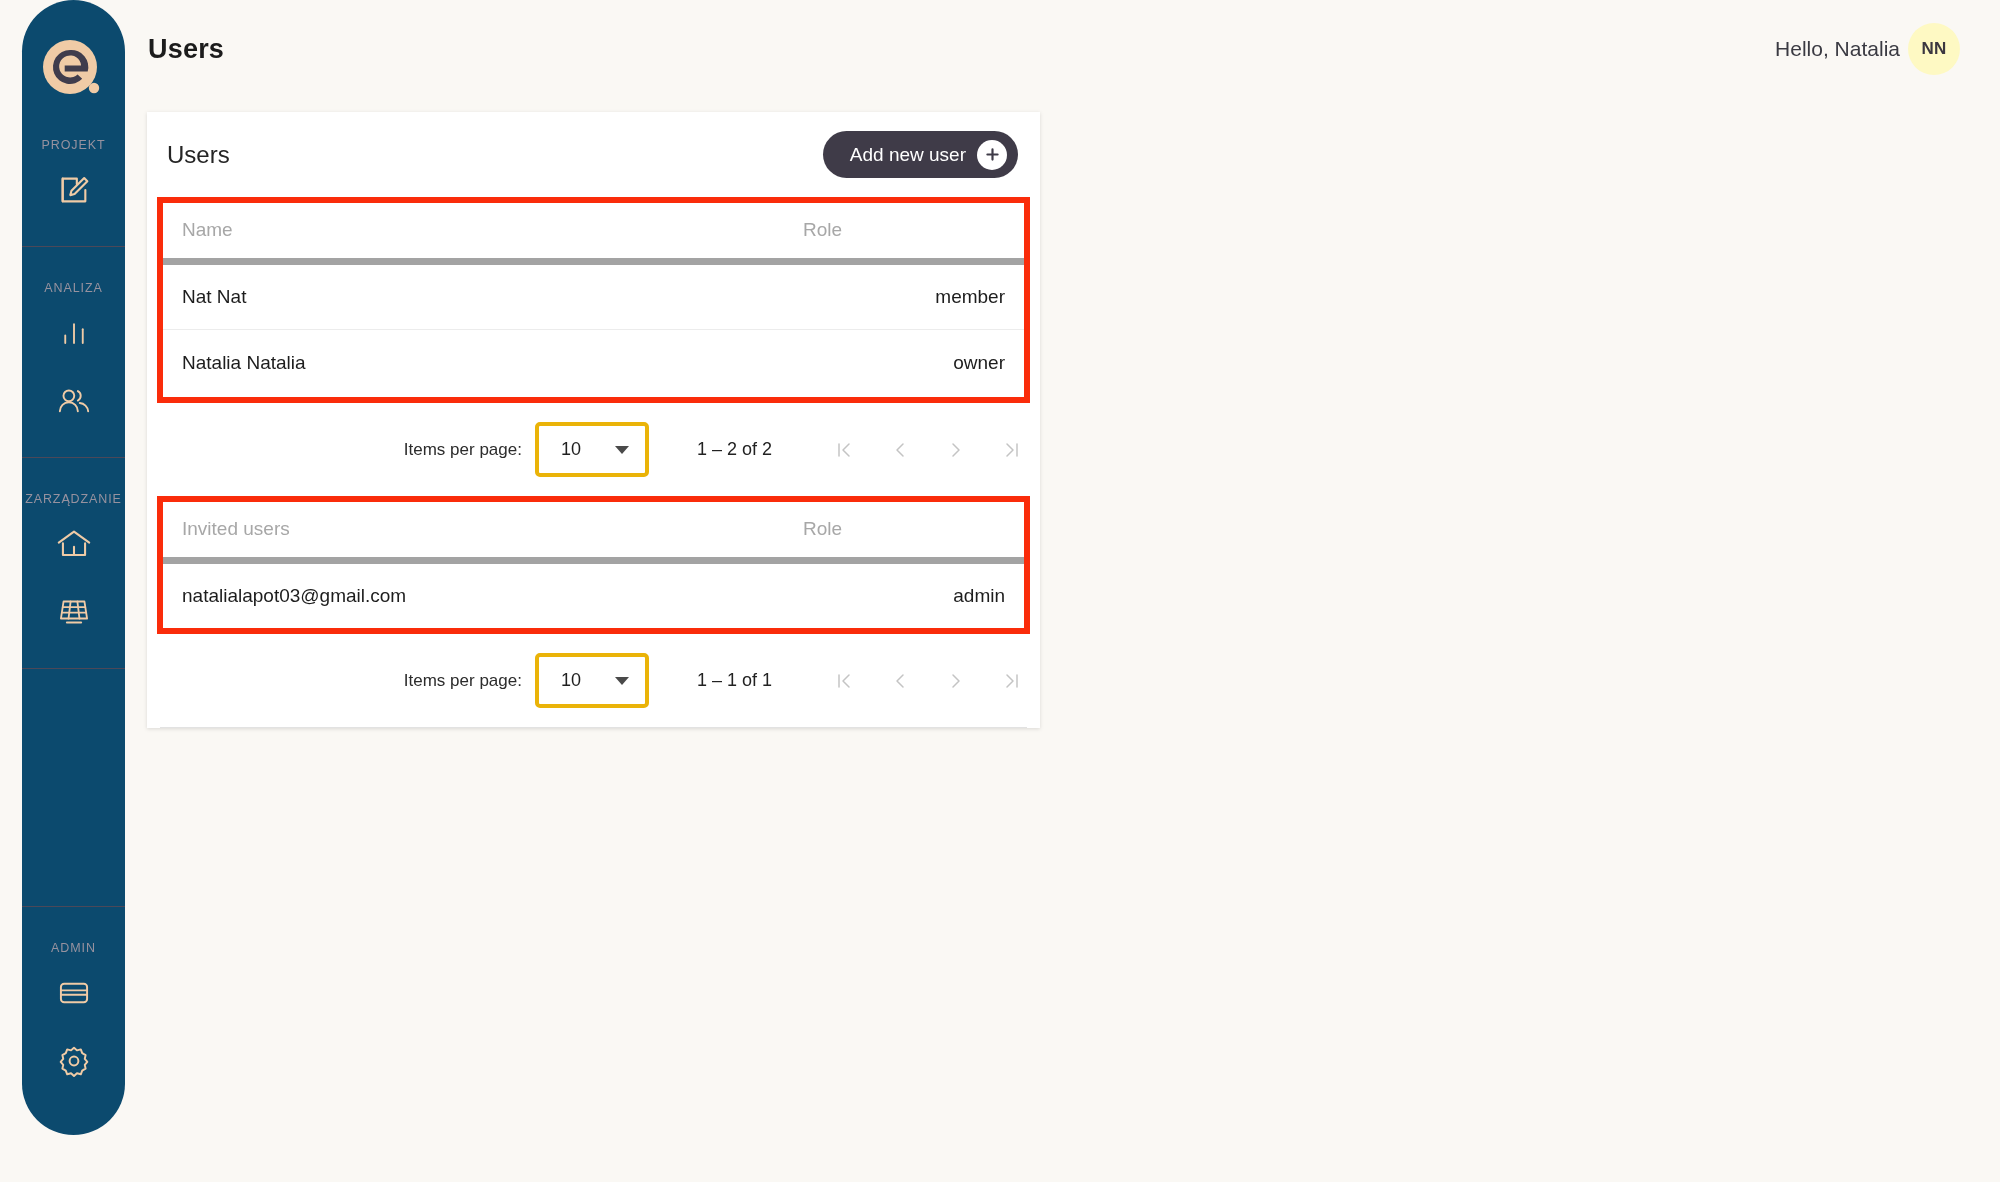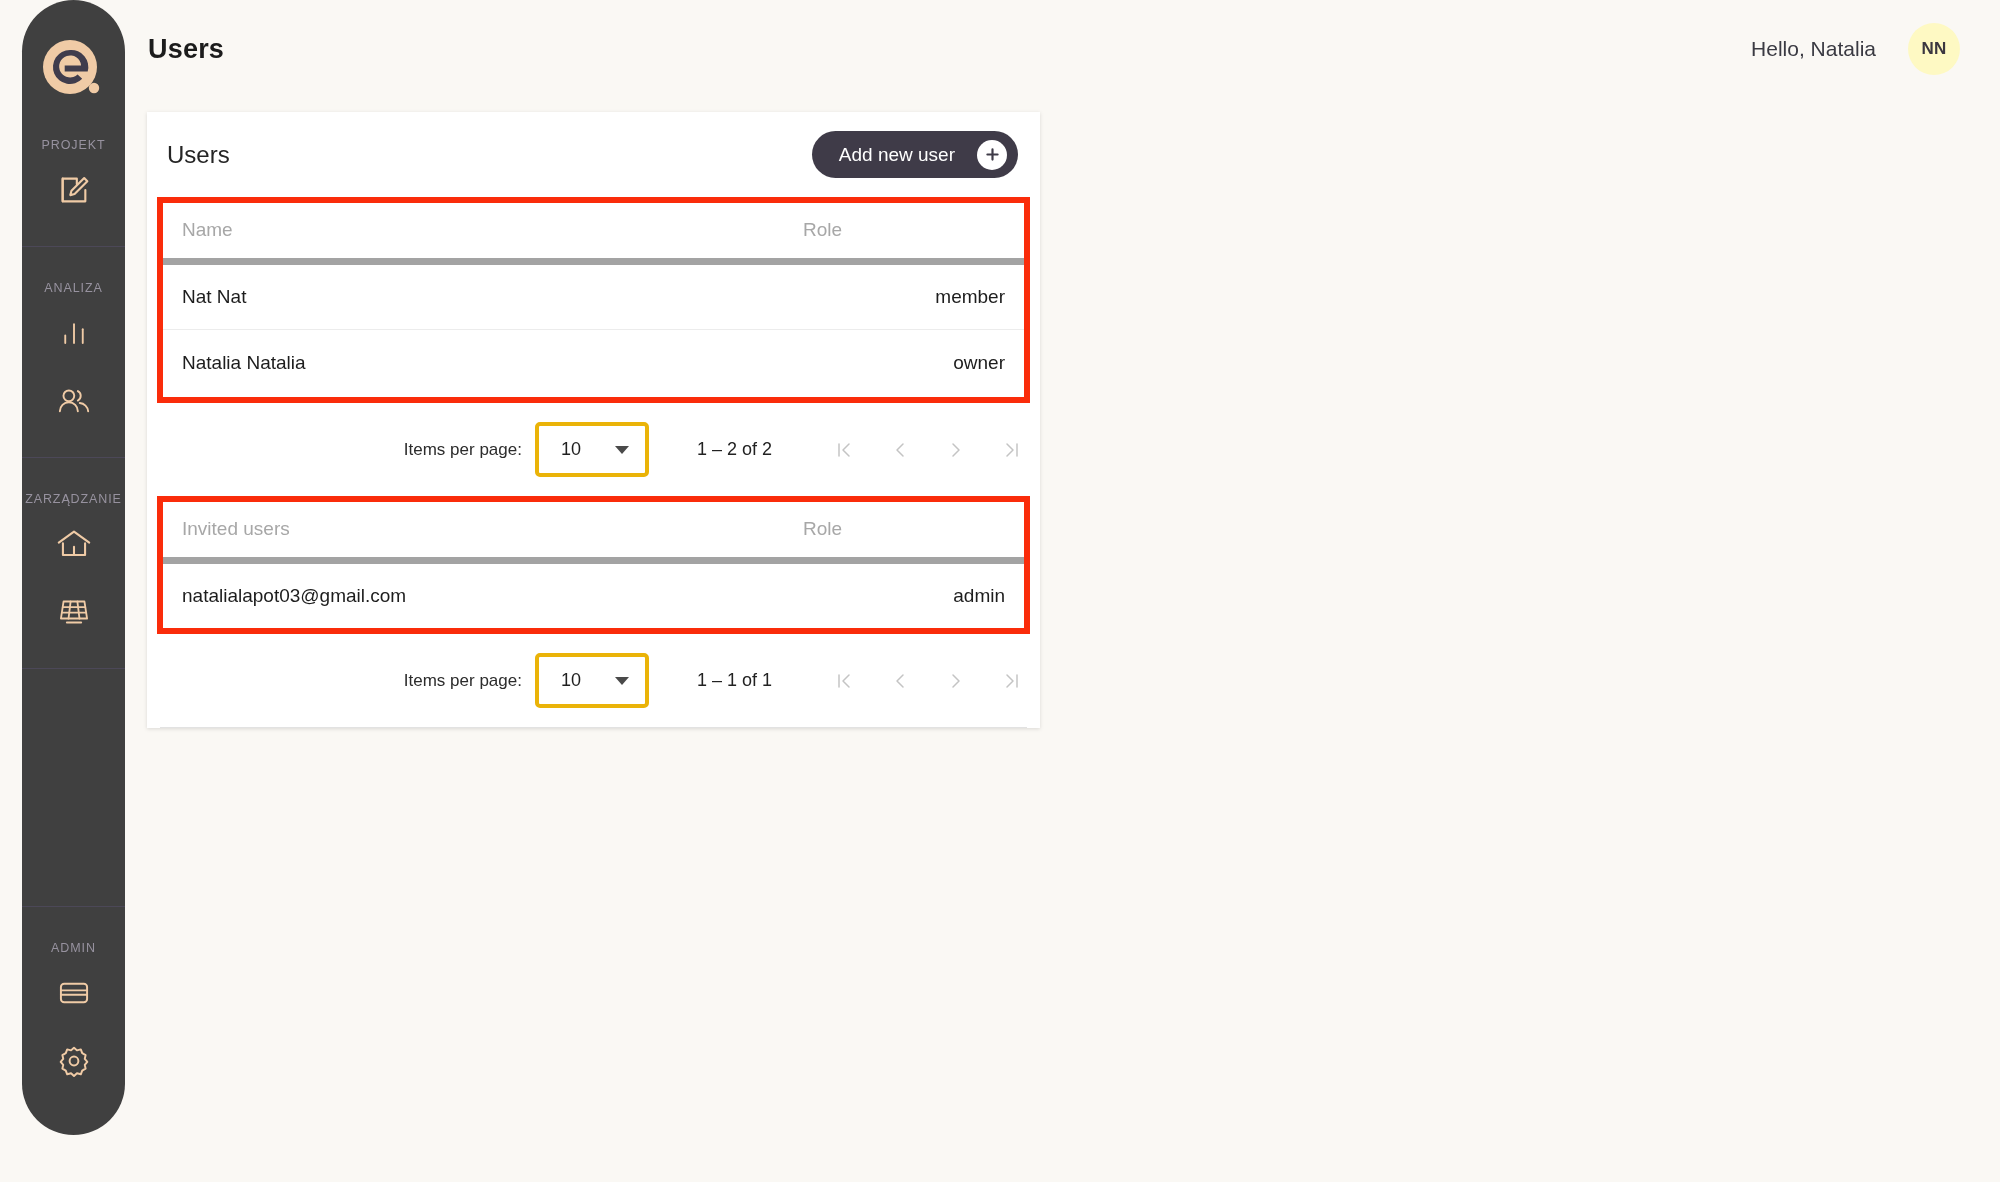--- a/index.html
+++ b/index.html
@@ -12,21 +12,21 @@
     overflow: hidden;
   }
 
   
   #sidebar {
     position: absolute;
     left: 22px;
     top: 0px;
     width: 103px;
     height: 1135px;
-    background: #404040;
+    background: #0c4a6e;
     border-radius: 52px 52px 52px 52px;
     display: flex;
     flex-direction: column;
     align-items: center;
     overflow: hidden;
   }
 
   #logo-wrap {
     margin-top: 38px;
     width: 66px;
@@ -94,21 +94,21 @@
   }
   #page-title {
     font-size: 27px;
     font-weight: bold;
     color: #1c1c1c;
     letter-spacing: 0.2px;
   }
   #user-area {
     display: flex;
     align-items: center;
-    gap: 32px;
+    gap: 8px;
   }
   #greeting {
     font-size: 21px;
     color: #3a3a42;
   }
   #avatar {
     width: 52px;
     height: 52px;
     border-radius: 50%;
     background: #fef9c3;
@@ -144,21 +144,21 @@
   }
   #add-user-btn {
     background: #3f3b48;
     color: #ffffff;
     border: none;
     border-radius: 30px;
     height: 47px;
     padding: 0 11px 0 27px;
     display: flex;
     align-items: center;
-    gap: 22px;
+    gap: 11px;
     font-size: 19px;
     font-family: "Liberation Sans", sans-serif;
     cursor: pointer;
   }
   .plus-circle {
     width: 30px;
     height: 30px;
     border-radius: 50%;
     background: #ffffff;
     display: flex;

